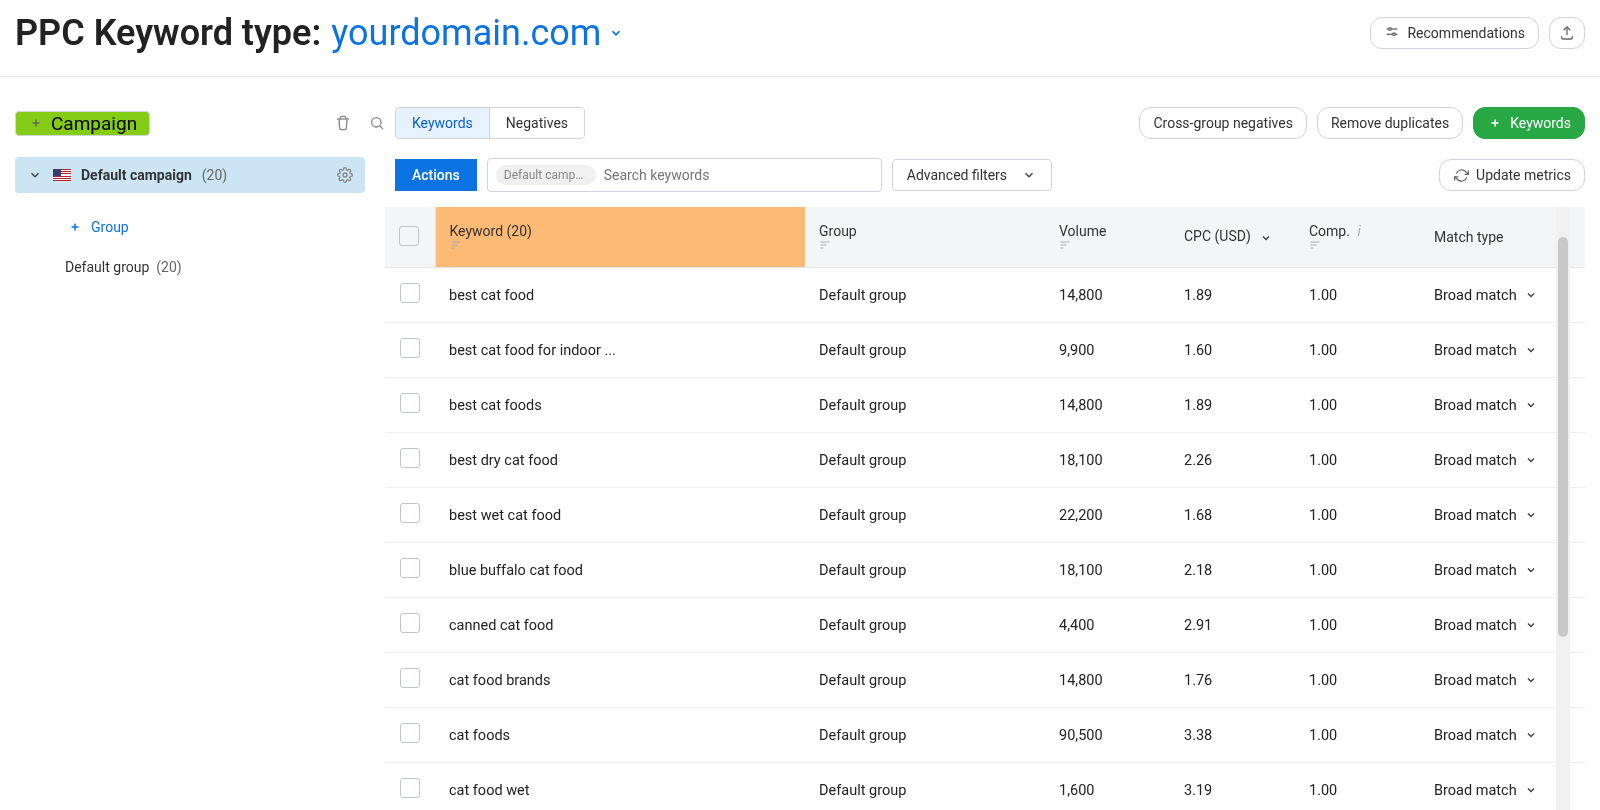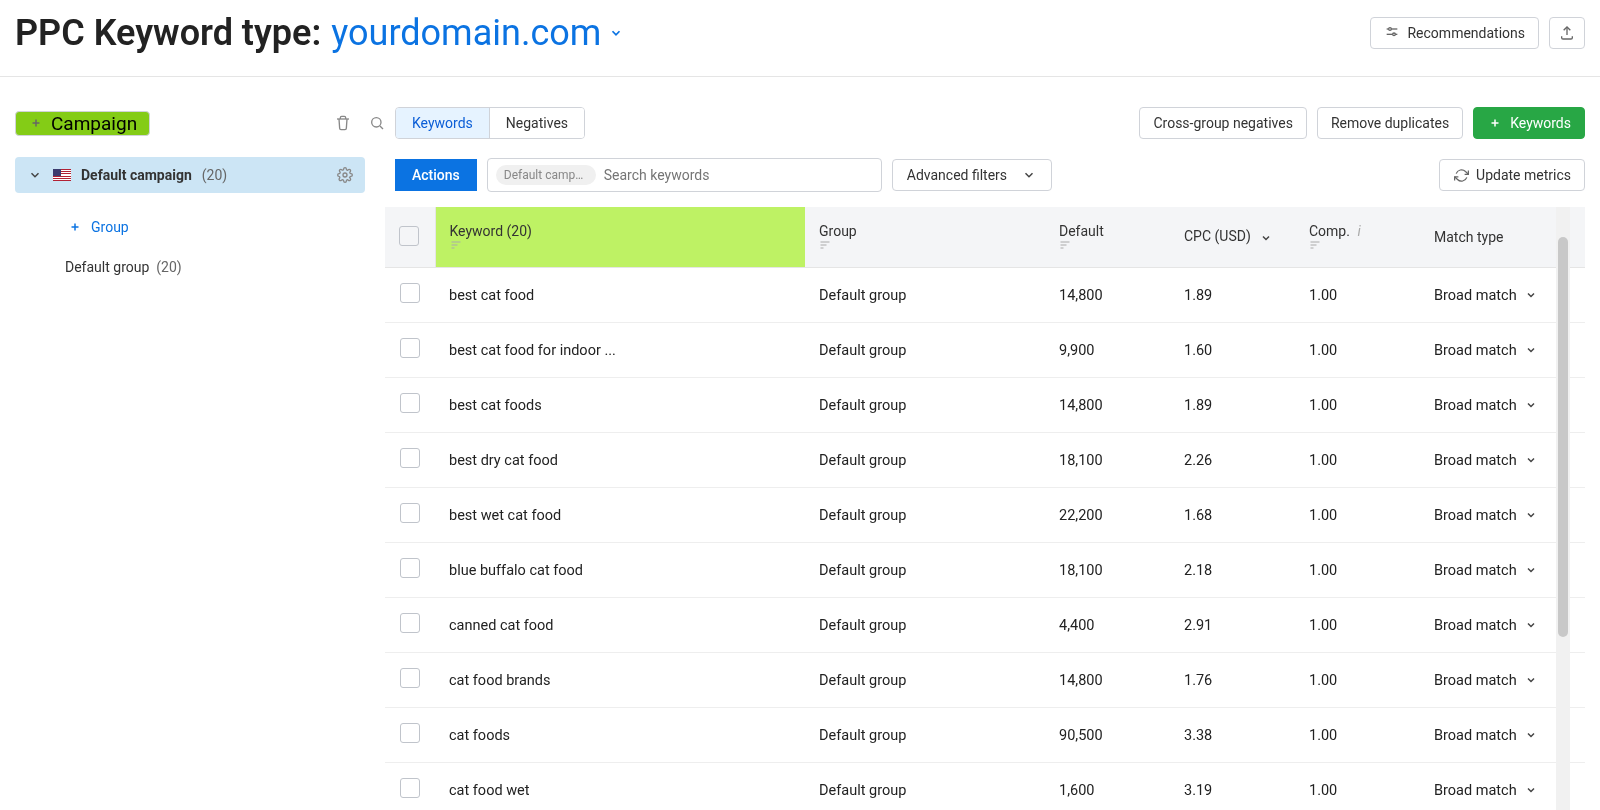--- a/index.html
+++ b/index.html
@@ -5,21 +5,21 @@
   * { box-sizing: border-box; margin: 0; padding: 0; font-family: -apple-system, BlinkMacSystemFont, "Segoe UI", Roboto, Helvetica, Arial, sans-serif; }
   body { background: #fff; color: #333; font-size: 14px; }
 
   
   .header { display: flex; align-items: center; justify-content: space-between; padding: 12px 15px 22px 15px; border-bottom: 1px solid #e5e5e5; }
   .title-wrap { display: flex; align-items: baseline; gap: 10px; }
   .page-title { font-size: 36px; font-weight: 600; color: #222; }
   .domain { font-size: 36px; font-weight: 400; color: #0b73e2; display:inline-flex; align-items:center; gap:8px;}
   .domain .chev { font-size:20px; color:#0b73e2;}
   .header-actions { display: flex; gap: 10px; align-items:center;}
-  .btn { display: inline-flex; align-items: center; gap: 7px; padding: 7px 13px; border: 1px solid #d0d3d9; border-radius: 4px; background: #fff; color: #333; cursor: pointer; font-size:14px; }
+  .btn { display: inline-flex; align-items: center; gap: 7px; padding: 7px 13px; border: 1px solid #d0d3d9; border-radius: 12px; background: #fff; color: #333; cursor: pointer; font-size:14px; }
   .btn-icon-only { padding: 7px 9px; }
   .icon { display:inline-flex; align-items:center; justify-content:center; width:16px; height:16px; }
   svg { display:block; }
 
   
   .toolbar { display: flex; align-items: center; padding: 30px 15px 0 15px; gap: 10px; }
   .sidebar-top { width: 370px; display:flex; align-items:center;}
   .add-campaign-btn { display:inline-flex; align-items:center; gap:7px; padding:0 12px; border:1px solid #d0d3d9; border-radius:4px; background:#84cc16; cursor:pointer; font-size:19px;}
   .sidebar-top-icons { margin-left:auto; display:flex; gap:18px; align-items:center; color:#666; }
 
@@ -50,21 +50,21 @@
   
   .main { display:flex; padding: 14px 15px 0 15px; gap:0;}
   .sidebar { width:370px; padding-right:20px;}
   .add-group-row{ display:flex; align-items:center; gap:8px; color:#0b73e2; padding:12px 0 14px 52px; cursor:pointer;}
   .group-row{ padding:10px 0 10px 50px; color:#333;}
   .group-row .count{color:#666;}
 
   .content{ flex:1; min-width:0;}
   .table{ width:100%; border-collapse:collapse;}
   .thead th{ background:#f4f5f7; font-weight:400; color:#333; text-align:left; padding:16px 14px; border-bottom:1px solid #e5e5e5; font-size:14px; white-space:nowrap;}
-  .thead th.kw-col{ background:#bef264;}
+  .thead th.kw-col{ background:#fdba74;}
   .check-cell{ width:50px; text-align:center;}
   .sort-icon{ color:#aaa; margin-left:6px;}
   .info-i{ font-style:italic; color:#aaa; margin-left:4px;}
   tbody td{ padding:15px 14px; border-bottom:1px solid #eee; font-size:14.5px; color:#222;}
   .chk{ width:20px; height:20px; border:1px solid #c0c4cb; border-radius:3px; display:inline-block; cursor:pointer;}
   .match-cell{ display:inline-flex; align-items:center; gap:8px; cursor:pointer;}
   .col-volume, .col-cpc, .col-comp { text-align:left;}
   .scrollbar{ position:absolute; right:15px; top:0; bottom:0; width:14px; background:#f1f1f1;}
   .scrollbar-thumb{ position:absolute; top:30px; left:2px; right:2px; height:400px; background:#c8c8c8; border-radius:6px;}
   .table-wrap{ position:relative; }
@@ -249,21 +249,21 @@
             <span>Group</span>
             <span class="sort-icon">
               <svg width="12" height="12" viewBox="0 0 24 24" fill="none" stroke="#aaa" stroke-width="2">
                   <line x1="3" y1="6" x2="21" y2="6"></line>
                   <line x1="3" y1="12" x2="15" y2="12"></line>
                   <line x1="3" y1="18" x2="9" y2="18"></line>
                 </svg>
             </span>
           </th>
           <th class="vol-col">
-            <span>Default</span>
+            <span>Volume</span>
             <span class="sort-icon">
               <svg width="12" height="12" viewBox="0 0 24 24" fill="none" stroke="#aaa" stroke-width="2">
                   <line x1="3" y1="6" x2="21" y2="6"></line>
                   <line x1="3" y1="12" x2="15" y2="12"></line>
                   <line x1="3" y1="18" x2="9" y2="18"></line>
                 </svg>
             </span>
           </th>
           <th class="cpc-col">
             <span>CPC (USD)</span>

